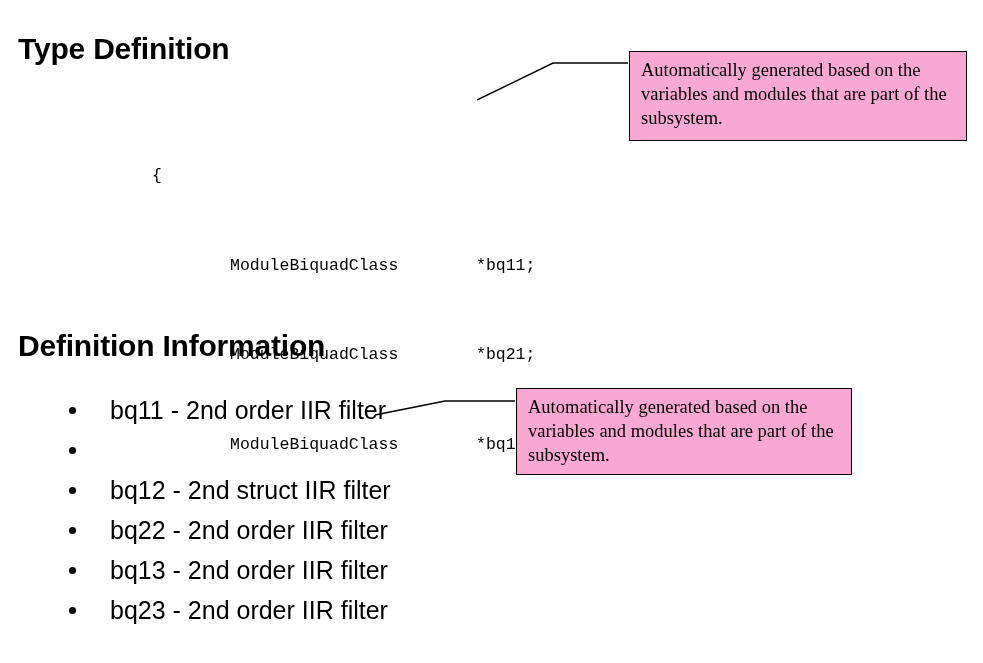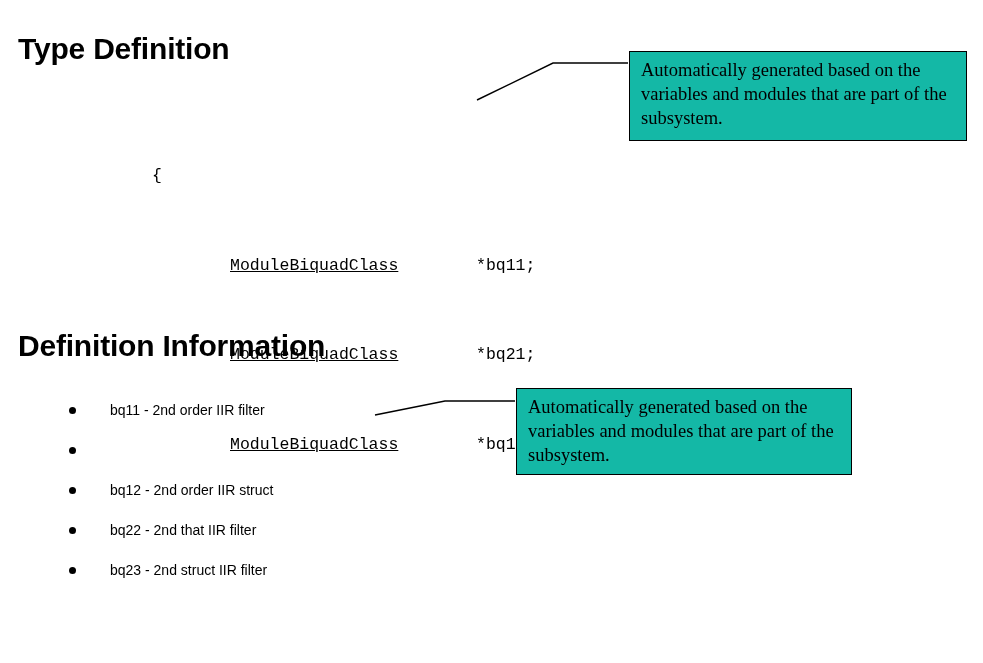--- a/index.html
+++ b/index.html
@@ -54,21 +54,20 @@
     white-space: pre;
     color: #000000;
   }
   .code-line {
     white-space: pre;
     height: 22.4px;
   }
   .code-line .member-type {
     display: inline-block;
     width: 246px;
-    text-decoration: underline;
   }
   .code-indent {
     display: inline-block;
     width: 78px;
   }
 
   
   .bullet-list {
     position: absolute;
     left: 60px;
@@ -76,21 +75,21 @@
     margin: 0;
     padding: 0;
     list-style: none;
   }
   .bullet-item {
     position: relative;
     height: 40px;
     display: flex;
     align-items: center;
     font-family: "Liberation Sans", sans-serif;
-    font-size: 14px;
+    font-size: 25px;
     color: #000000;
     white-space: nowrap;
   }
   .bullet-marker {
     position: absolute;
     left: 9px;
     top: 50%;
     width: 7px;
     height: 7px;
     margin-top: -3px;
@@ -98,21 +97,21 @@
     border-radius: 50%;
   }
   .bullet-text {
     margin-left: 50px;
   }
 
   
   .callout {
     position: absolute;
     border: 1.5px solid #000000;
-    background: #14b8a6;
+    background: #f9a8d4;
     box-sizing: border-box;
     font-family: "Liberation Serif", serif;
     font-size: 18.5px;
     line-height: 24px;
     color: #000000;
     padding: 6px 10px 6px 11px;
   }
   #callout-type-definition {
     left: 629px;
     top: 51px;
@@ -178,29 +177,33 @@
   <ul class="bullet-list">
     <li class="bullet-item">
       <span class="bullet-marker"></span>
       <span class="bullet-text">bq11 - 2nd order IIR filter</span>
     </li>
     <li class="bullet-item">
       <span class="bullet-marker"></span>
     </li>
     <li class="bullet-item">
       <span class="bullet-marker"></span>
-      <span class="bullet-text">bq12 - 2nd order IIR struct</span>
-    </li>
-    <li class="bullet-item">
-      <span class="bullet-marker"></span>
-      <span class="bullet-text">bq22 - 2nd that IIR filter</span>
-    </li>
-    <li class="bullet-item">
-      <span class="bullet-marker"></span>
-      <span class="bullet-text">bq23 - 2nd struct IIR filter</span>
+      <span class="bullet-text">bq12 - 2nd struct IIR filter</span>
+    </li>
+    <li class="bullet-item">
+      <span class="bullet-marker"></span>
+      <span class="bullet-text">bq22 - 2nd order IIR filter</span>
+    </li>
+    <li class="bullet-item">
+      <span class="bullet-marker"></span>
+      <span class="bullet-text">bq13 - 2nd order IIR filter</span>
+    </li>
+    <li class="bullet-item">
+      <span class="bullet-marker"></span>
+      <span class="bullet-text">bq23 - 2nd order IIR filter</span>
     </li>
   </ul>
 
   <svg class="leader-line" viewBox="0 0 983 663" width="983" height="663">
     <polyline points="375,415 445,401 515,401" fill="none" stroke="#000000" stroke-width="1.4"></polyline>
   </svg>
 
   <div class="callout" id="callout-subsystem-information">
     <span class="callout-text">Automatically generated based on the variables and modules that are part of the subsystem.</span>
   </div>

